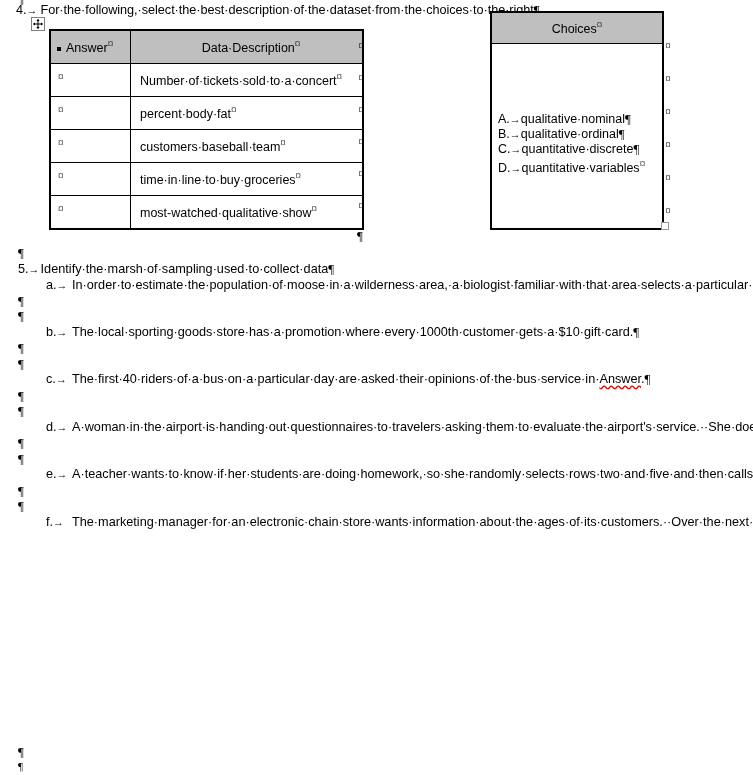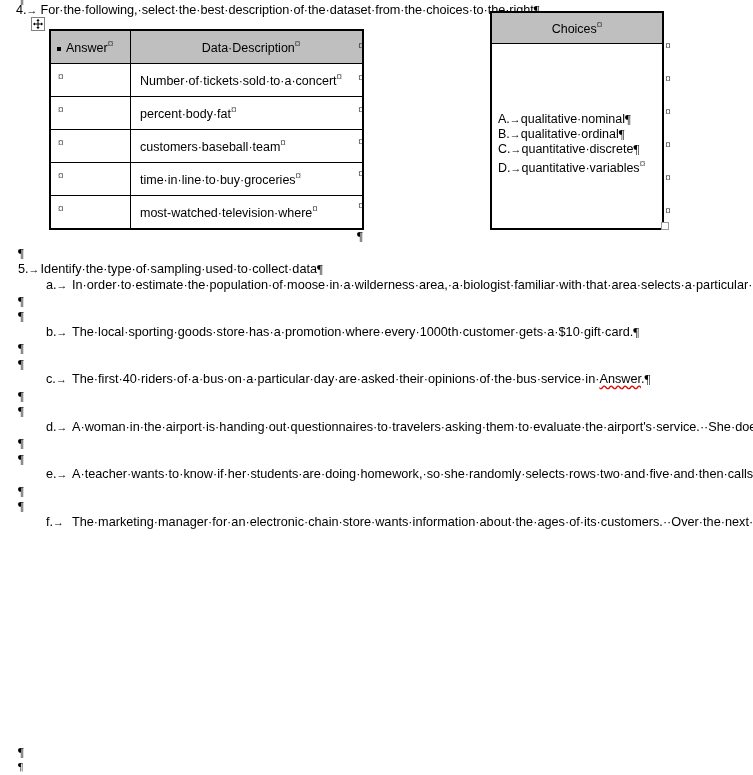--- a/index.html
+++ b/index.html
@@ -243,21 +243,21 @@
   <tr>
     <td class="col-answer outer-left"><span></span><span class="cellmark">¤</span></td>
     <td class="col-desc outer-right"><span>customers·baseball·team</span><span class="cellmark">¤</span></td>
   </tr>
   <tr>
     <td class="col-answer outer-left"><span></span><span class="cellmark">¤</span></td>
     <td class="col-desc outer-right"><span>time·in·line·to·buy·groceries</span><span class="cellmark">¤</span></td>
   </tr>
   <tr>
     <td class="col-answer outer-left outer-bottom"><span></span><span class="cellmark">¤</span></td>
-    <td class="col-desc outer-right outer-bottom"><span>most-watched·television·where</span><span class="cellmark">¤</span></td>
+    <td class="col-desc outer-right outer-bottom"><span>most-watched·qualitative·show</span><span class="cellmark">¤</span></td>
   </tr>
 </tbody>
   </table>
 
 <div id="answer-rowmarks" class="rowmarks">
   <span class="slot rm" style="height:32px;line-height:32px">¤</span>
   <span class="slot rm" style="height:32px;line-height:32px">¤</span>
   <span class="slot rm" style="height:32px;line-height:32px">¤</span>
   <span class="slot rm" style="height:32px;line-height:32px">¤</span>
   <span class="slot rm" style="height:32px;line-height:32px">¤</span>
@@ -291,21 +291,21 @@
   <span class="slot rm" style="height:33px;line-height:33px">¤</span>
 </div>
 
 <div id="choices-resize" class="resize-handle"></div>
 
 <div id="body-list">
 
   <div class="blank-line pilcrow">¶</div>
 
   <div class="q5-line">
-    <span class="q5-num">5.</span><span class="q5-tab arrow">→</span><span>Identify·the·type·of·sampling·used·to·collect·data</span><span class="pilcrow">¶</span>
+    <span class="q5-num">5.</span><span class="q5-tab arrow">→</span><span>Identify·the·marsh·of·sampling·used·to·collect·data</span><span class="pilcrow">¶</span>
   </div>
 
   <div class="sub-item">
     <span class="sub-letter"><span>a.</span><span class="arrow">→</span></span>
     <span class="sub-text"><span>In·order·to·estimate·the·population·of·moose·in·a·wilderness·area,·a·biologist·familiar·with·that·area·selects·a·particular·marsh·area·and·spends·the·month·of·September,·during·mating·season,·cataloging·sightings·of·moose.</span></span>
   </div>
   <div class="blank-line pilcrow">¶</div>
   <div class="blank-line pilcrow">¶</div>
 
   <div class="sub-item">

